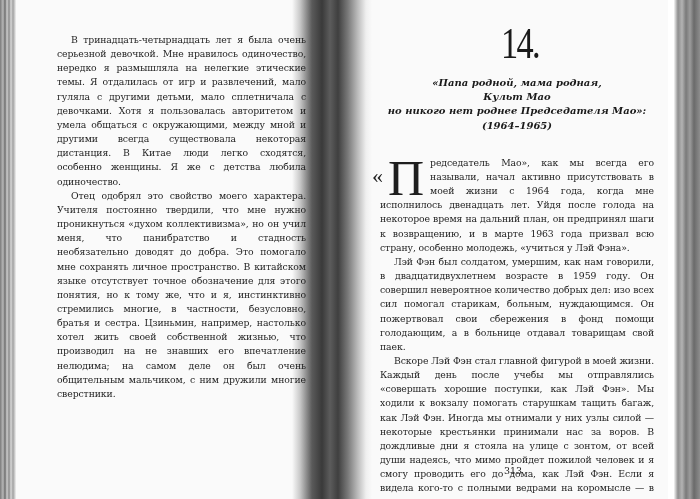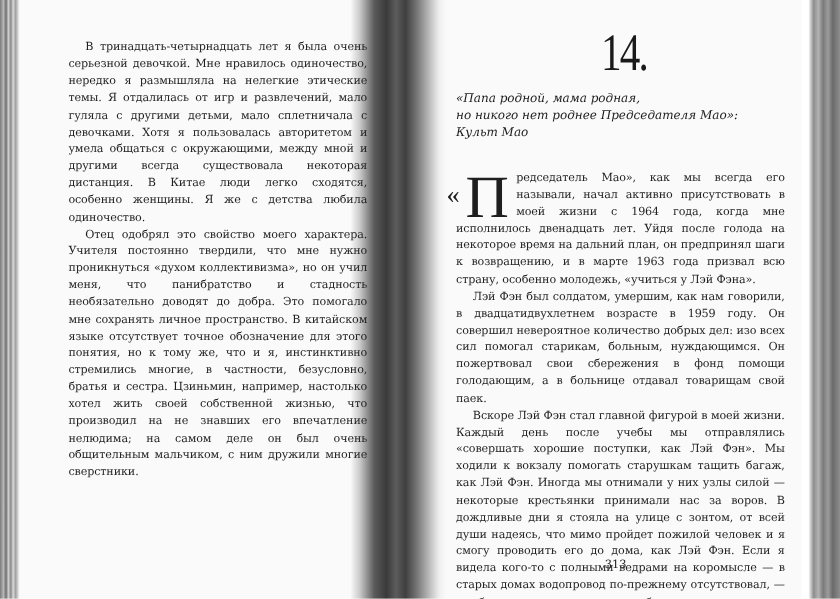--- a/index.html
+++ b/index.html
@@ -13,21 +13,21 @@
   .edge-right { position:absolute; left:674px; top:0; width:26px; height:499px;
     background:linear-gradient(90deg,#f5f5f5 0,#8e8e8e 4px,#b3b3b3 8px,#7a7a7a 12px,#9c9c9c 16px,#6a6a6a 20px,#8d8d8d 26px); }
 
   .page-left { position:absolute; left:57px; top:33px; width:249px; }
   .page-right { position:absolute; left:380px; top:22px; width:274px; }
   p { margin:0; font-size:9.3px; line-height:14.15px; text-align:justify; text-indent:14px; letter-spacing:-0.1px; }
   p.first { text-indent:0; }
 
   .chap-num { text-align:center; font-family:"Liberation Serif", serif; font-size:44px; line-height:44px;
               letter-spacing:-2px; color:#1a1a1a; transform:scaleX(0.78); margin-left:6px; }
-  .chap-title { margin-top:10px; font-style:italic; font-weight:normal;
+  .chap-title { margin-top:10px; text-align:center; font-style:italic; font-weight:bold;
                 font-size:10px; line-height:14.2px; color:#1a1a1a; }
   .chap-title div { white-space:nowrap; }
   .body-right { margin-top:23px; }
   .dropcap-wrap { position:relative; }
   .quote-mark { position:absolute; left:-8px; top:9px; font-size:22px; line-height:22px; font-family:"Liberation Serif", serif; }
   .dropcap { float:left; font-family:"Liberation Serif", serif; font-size:50px; line-height:40px; margin:2px 6px 0 8px; }
   .page-number { position:absolute; left:504px; top:465px; font-size:9.5px; }
 </style>
 </head>
 <body>
@@ -39,22 +39,23 @@
 
   <div class="page-left">
     <p>В тринадцать-четырнадцать лет я была очень серьезной девочкой. Мне нравилось одиночество, нередко я размышляла на нелегкие этические темы. Я отдалилась от игр и развлечений, мало гуляла с другими детьми, мало сплетничала с девочками. Хотя я пользовалась авторитетом и умела общаться с окружающими, между мной и другими всегда существовала некоторая дистанция. В Китае люди легко сходятся, особенно женщины. Я же с детства любила одиночество.</p>
     <p>Отец одобрял это свойство моего характера. Учителя постоянно твердили, что мне нужно проникнуться «духом коллективизма», но он учил меня, что панибратство и стадность необязательно доводят до добра. Это помогало мне сохранять личное пространство. В китайском языке отсутствует точное обозначение для этого понятия, но к тому же, что и я, инстинктивно стремились многие, в частности, безусловно, братья и сестра. Цзиньмин, например, настолько хотел жить своей собственной жизнью, что производил на не знавших его впечатление нелюдима; на самом деле он был очень общительным мальчиком, с ним дружили многие сверстники.</p>
   </div>
 
   <div class="page-right">
     <div class="chap-num">14.</div>
     <div class="chap-title">
       <div>«Папа родной, мама родная,</div>
+      <div>Культ Мао</div>
       <div>но никого нет роднее Председателя Мао»:</div>
-      <div>Культ Мао</div>
+      <div>(1964–1965)</div>
     </div>
     <div class="body-right">
       <div class="dropcap-wrap">
         <span class="quote-mark">«</span>
         <span class="dropcap">П</span>
         <p class="first">редседатель Мао», как мы всегда его называли, начал активно присутствовать в моей жизни с 1964 года, когда мне исполнилось двенадцать лет. Уйдя после голода на некоторое время на дальний план, он предпринял шаги к возвращению, и в марте 1963 года призвал всю страну, особенно молодежь, «учиться у Лэй Фэна».</p>
       </div>
       <p>Лэй Фэн был солдатом, умершим, как нам говорили, в двадцатидвухлетнем возрасте в 1959 году. Он совершил невероятное количество добрых дел: изо всех сил помогал старикам, больным, нуждающимся. Он пожертвовал свои сбережения в фонд помощи голодающим, а в больнице отдавал товарищам свой паек.</p>
       <p>Вскоре Лэй Фэн стал главной фигурой в моей жизни. Каждый день после учебы мы отправлялись «совершать хорошие поступки, как Лэй Фэн». Мы ходили к вокзалу помогать старушкам тащить багаж, как Лэй Фэн. Иногда мы отнимали у них узлы силой — некоторые крестьянки принимали нас за воров. В дождливые дни я стояла на улице с зонтом, от всей души надеясь, что мимо пройдет пожилой человек и я смогу проводить его до дома, как Лэй Фэн. Если я видела кого-то с полными ведрами на коромысле — в старых домах водопровод по-прежнему отсутствовал, — я безуспешно пыталась собраться с духом и предложить свою помощь; при этом я не представляла, насколько ведра тяжелые.</p>
 

